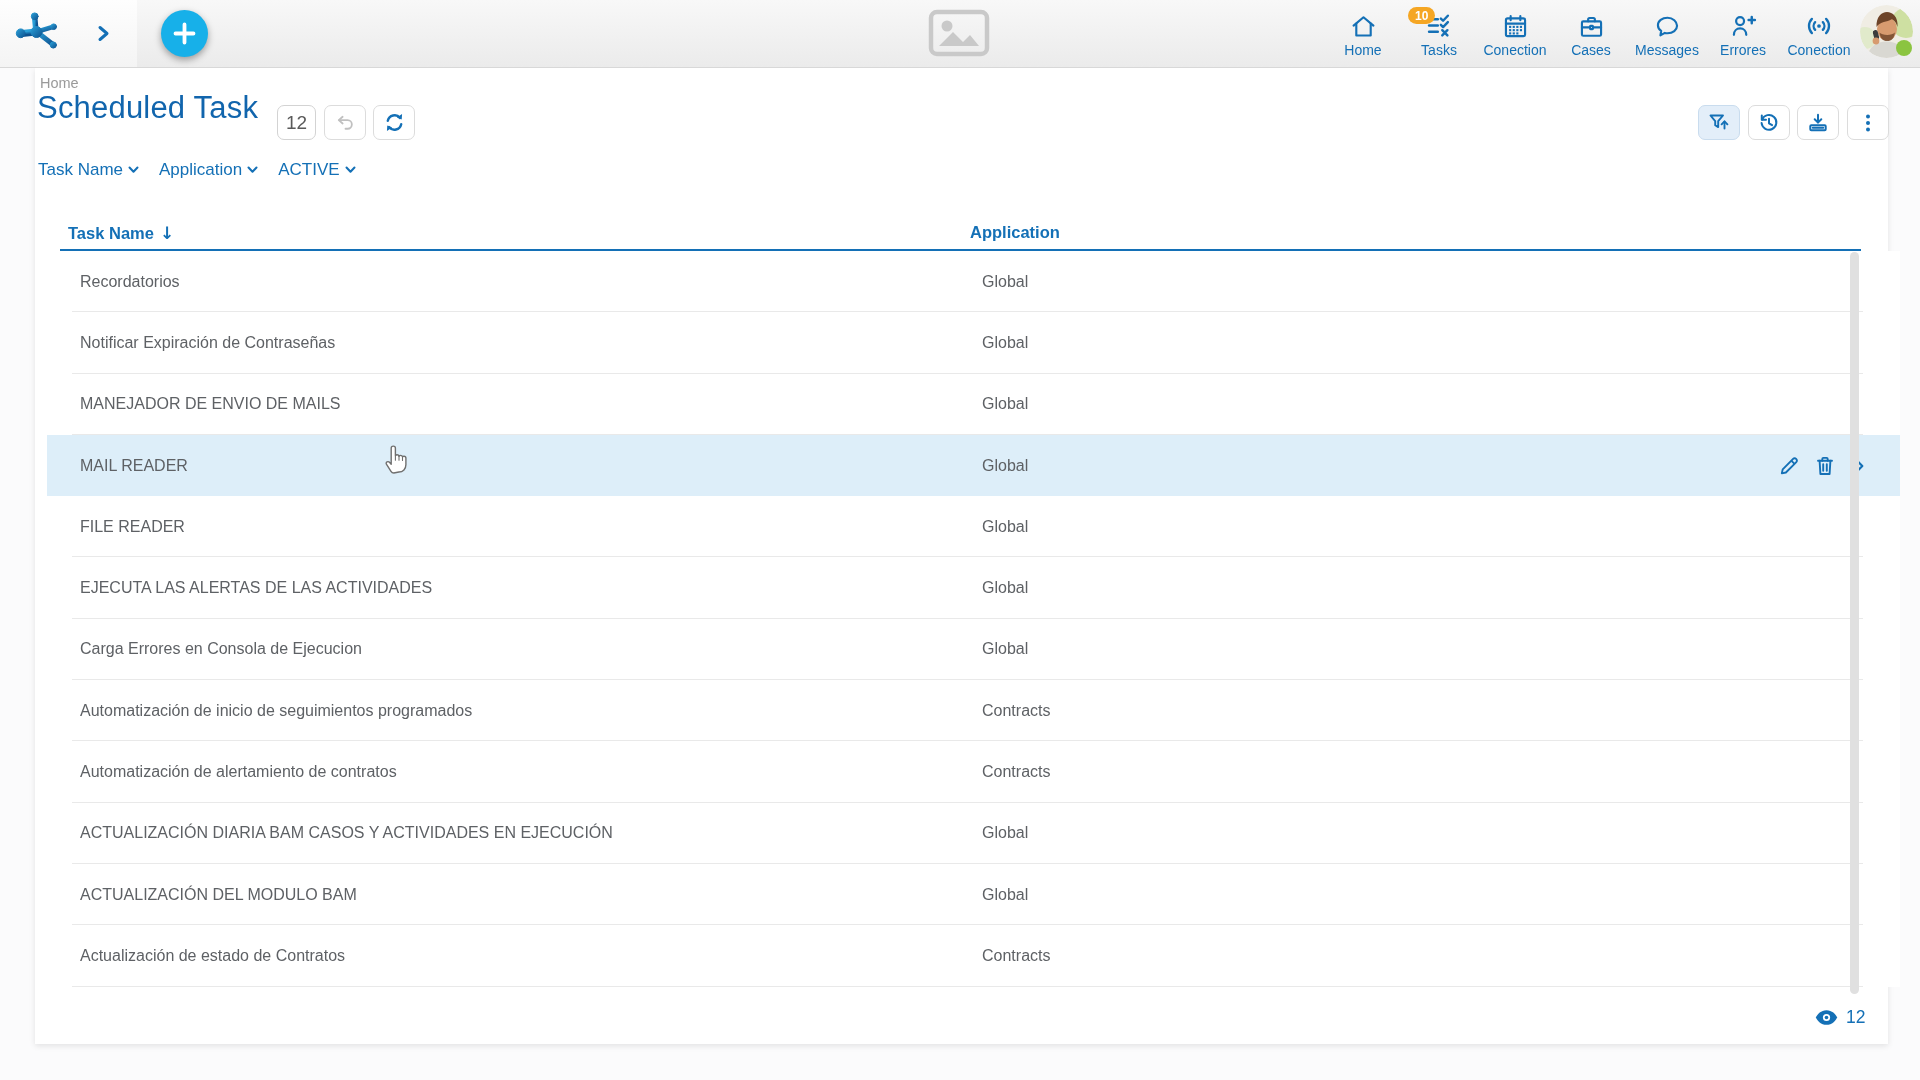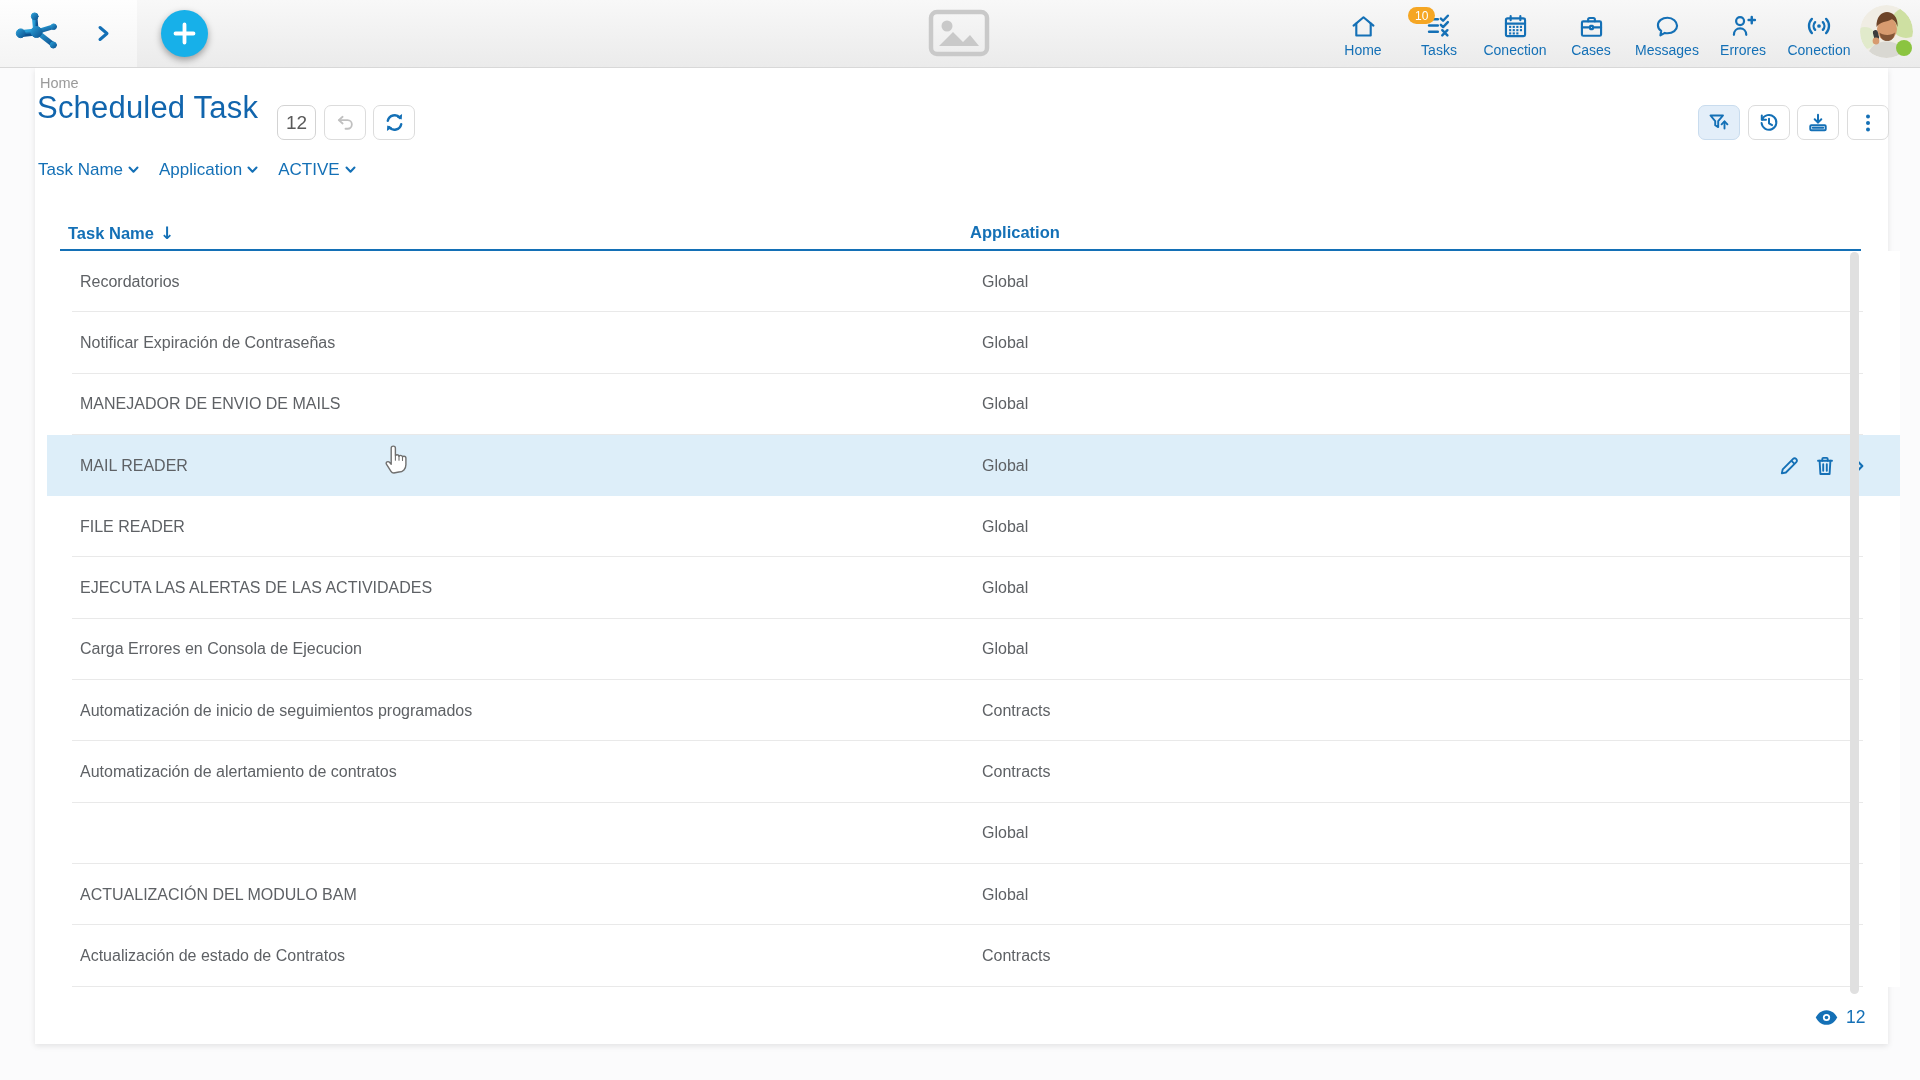--- a/index.html
+++ b/index.html
@@ -27,21 +27,21 @@
   .fab{ position:absolute; left:161px; top:10px; width:47px; height:47px; border-radius:50%;
     background:var(--fab); border:none; cursor:pointer;
     box-shadow:0 3px 7px rgba(0,0,0,.35); display:flex; align-items:center; justify-content:center;}
   .img-ph{ position:absolute; left:928px; top:9px; }
   .nav-items{ position:absolute; left:1325px; top:6px; width:532px; height:58px; display:flex; }
   .nav-item{ position:relative; width:76px; display:flex; flex-direction:column; align-items:center;
     padding-top:6px; cursor:pointer; }
   .nav-icon{ height:28px; display:flex; align-items:center; justify-content:center; color:var(--accent); }
   .nav-label{ margin-top:2px; font-size:14px; color:var(--accent); white-space:nowrap; }
   .nav-badge{ position:absolute; left:7px; top:1px; background:#f5a623; color:#fff;
-    font-size:12px; font-weight:normal; padding:1.5px 7px; border-radius:10px; z-index:2;}
+    font-size:12px; font-weight:bold; padding:1.5px 7px; border-radius:10px; z-index:2;}
   .avatar{ position:absolute; left:1860px; top:5px; width:53px; height:53px; border-radius:50%;
     overflow:visible; cursor:pointer; }
   .avatar svg{ border-radius:50%; display:block; }
   .status-dot{ position:absolute; left:36px; top:35px; width:16px; height:16px; border-radius:50%;
     background:#8bc440; }
   
   .card{ position:absolute; left:35px; top:68px; width:1853px; height:976px; background:#fff;
     box-shadow:0 2px 6px rgba(0,0,0,.10); }
   .breadcrumb{ position:absolute; left:5px; top:7px; font-size:14.5px; color:#9a9a9a; cursor:pointer;}
   .title{ position:absolute; left:2px; top:22px; font-size:31px; font-weight:500; color:#1165ad;
@@ -400,20 +400,21 @@
 
   </div>
 
   <div class="trow">
     <span class="cell-name">Automatización de alertamiento de contratos</span>
     <span class="cell-app">Contracts</span>
 
   </div>
 
   <div class="trow">
+    <span class="cell-name">ACTUALIZACIÓN DIARIA BAM CASOS Y ACTIVIDADES EN EJECUCIÓN</span>
     <span class="cell-app">Global</span>
 
   </div>
 
   <div class="trow">
     <span class="cell-name">ACTUALIZACIÓN DEL MODULO BAM</span>
     <span class="cell-app">Global</span>
 
   </div>
 

